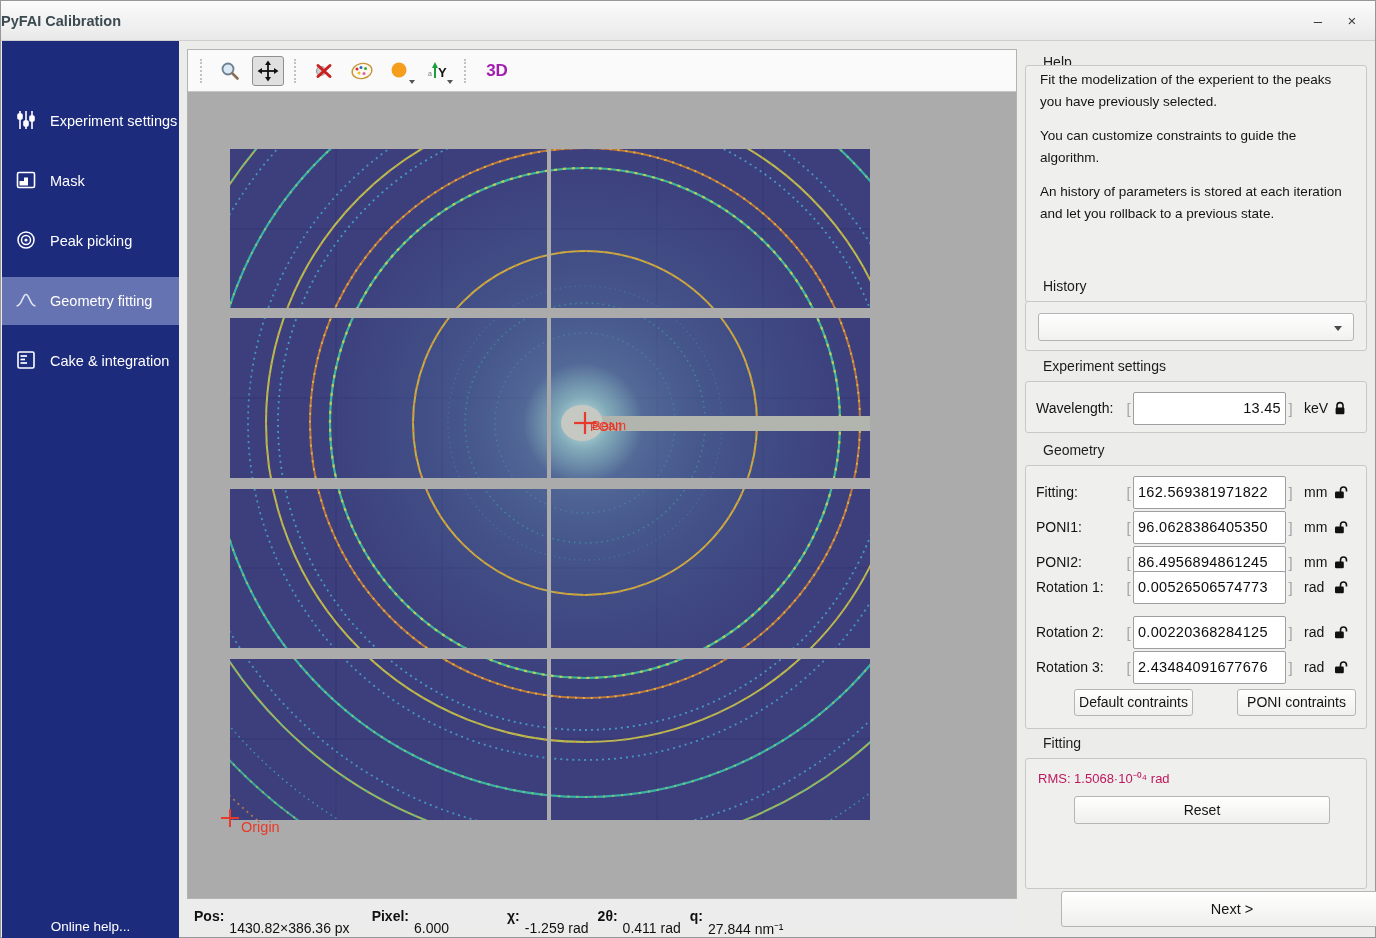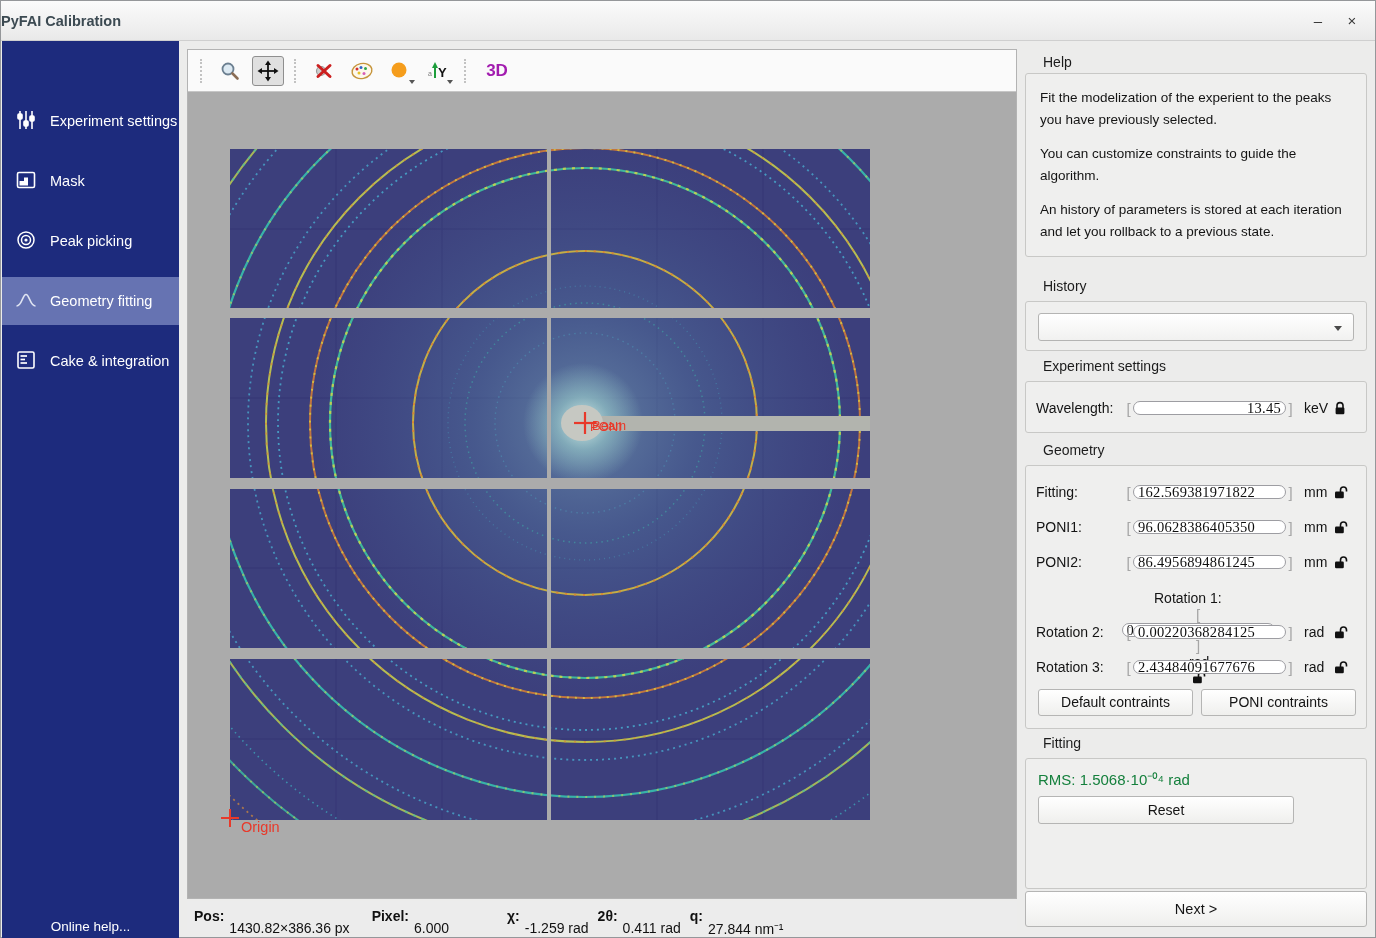--- a/index.html
+++ b/index.html
@@ -43,47 +43,47 @@
   .statusbar { position:absolute; left:186px; top:900px; width:830px; height:30px; background:#ececec;
     font-size:14px; color:#111; display:flex; align-items:center; padding-left:7px; }
   .sb-label { font-weight:bold; }
   .sb-value { margin-left:5px;margin-top:24px; }
   .sb-gap1 { width:22px; } .sb-gap2 { width:58px; } .sb-gap3 { width:9px; }
 
   
   .rightpanel { position:absolute; left:1022px; top:48px; width:347px; height:882px; font-size:14px; color:#1c1c1c; }
   .rp-title { position:absolute; left:20px; font-size:14px; color:#1c1c1c; }
   .groupbox { position:absolute; left:2px; width:342px; border:1px solid #c8c8c6; border-radius:3px; background:#efefee; }
-  .help-box { top:24px; height:184px; padding:13px 14px; }
+  .help-box { top:16px; height:237px; padding:3px 14px; }
   .help-box p { font-size:13.5px; line-height:1.6; margin-bottom:13px; color:#141414; }
   .hist-box { top:252px; height:50px; }
   .combobox { position:absolute; left:12px; top:11px; width:316px; height:28px;
     background:linear-gradient(#ffffff,#f1f1f0); border:1px solid #b4b4b3; border-radius:3px; }
   .combo-arrow { position:absolute; right:11px; top:12px; width:0; height:0;
     border-left:4.5px solid transparent; border-right:4.5px solid transparent; border-top:5px solid #4a4a4a; }
   .combo-value { position:absolute; left:8px; top:4px; font-size:13.5px; }
   .exp-box { top:332px; height:52px; }
   .geo-box { top:416px; height:264px; }
   .fit-box { top:709px; height:131px; }
 
   .field-row { position:absolute; left:10px; height:26px; display:flex; align-items:center; width:324px; }
   .f-label { width:88px; font-size:14px; color:#141414; }
   .bracket { color:#a6a6a6; font-size:15px; width:9px; text-align:center; }
-  .f-input { width:153px; height:14px; border:1px solid #9d9da2; border-radius:10px; background:#ffffff;
-    font-family:Liberation Serif, serif; font-size:14.5px; color:#0d0d0d; padding:0 4px;
+  .f-input { width:153px; height:33px; border:1px solid #9d9da2; border-radius:2px; background:#ffffff;
+    font-family:Liberation Sans, sans-serif; font-size:14.5px; color:#0d0d0d; padding:0 4px;
     letter-spacing:0.3px; outline:none; }
   .f-input.right { text-align:right; }
   .f-unit { width:36px; font-size:14px; padding-left:9px; color:#141414; }
   .f-lock { width:18px; display:flex; justify-content:center; }
 
   .btn { background:linear-gradient(#ffffff,#efefed); border:1px solid #b5b5b4; border-radius:3px;
-    font-family:"Liberation Sans",sans-serif; font-size:14px; color:#141414; text-align:center; }
+    font-family:"Liberation Sans",sans-serif; font-size:14px; color:#141414; text-align:center;margin-left:36px; }
   .constraints { position:absolute; top:223px; left:12px; width:318px; display:flex; gap:8px; }
   .constraints .btn { flex:1; height:27px; line-height:25px; }
-  .rms-line { position:absolute; left:12px; top:10px; font-size:15px; color:#15803d; }
+  .rms-line { position:absolute; left:12px; top:10px; font-size:13px; color:#be185d; }
   .reset-btn { position:absolute; left:12px; top:37px; width:256px; height:28px; line-height:26px; }
   .fit-btn { position:absolute; left:12px; top:72px; width:316px; height:38px; line-height:36px; }
   .next-btn { position:absolute; left:2px; top:842px; width:342px; height:36px; line-height:34px; font-size:14.5px; }
 </style>
 </head>
 <body>
 
 <div id="app">
 
   <div class="titlebar">
@@ -378,21 +378,21 @@
         <input class="f-input" readonly="" value="86.4956894861245" style="">
         <span class="bracket">]</span>
         <span class="f-unit">mm</span>
         <span class="f-lock">
           <svg width="15" height="15" viewBox="0 0 15 15">
               <path d="M7.5 7 V5 a3 3 0 0 1 6 0 V6.4" fill="none" stroke="#111" stroke-width="1.6"></path>
               <rect x="2" y="6.6" width="8.8" height="6.6" rx="1.2" fill="#111"></rect>
             </svg>
         </span>
       </div>
-      <div class="field-row" style="top:124px;flex-direction:column;">
+      <div class="field-row" style="top:108px;">
         <span class="f-label">Rotation 1:</span>
         <span class="bracket">[</span>
         <input class="f-input" readonly="" value="0.00526506574773" style="">
         <span class="bracket">]</span>
         <span class="f-unit">rad</span>
         <span class="f-lock">
           <svg width="15" height="15" viewBox="0 0 15 15">
               <path d="M7.5 7 V5 a3 3 0 0 1 6 0 V6.4" fill="none" stroke="#111" stroke-width="1.6"></path>
               <rect x="2" y="6.6" width="8.8" height="6.6" rx="1.2" fill="#111"></rect>
             </svg>

